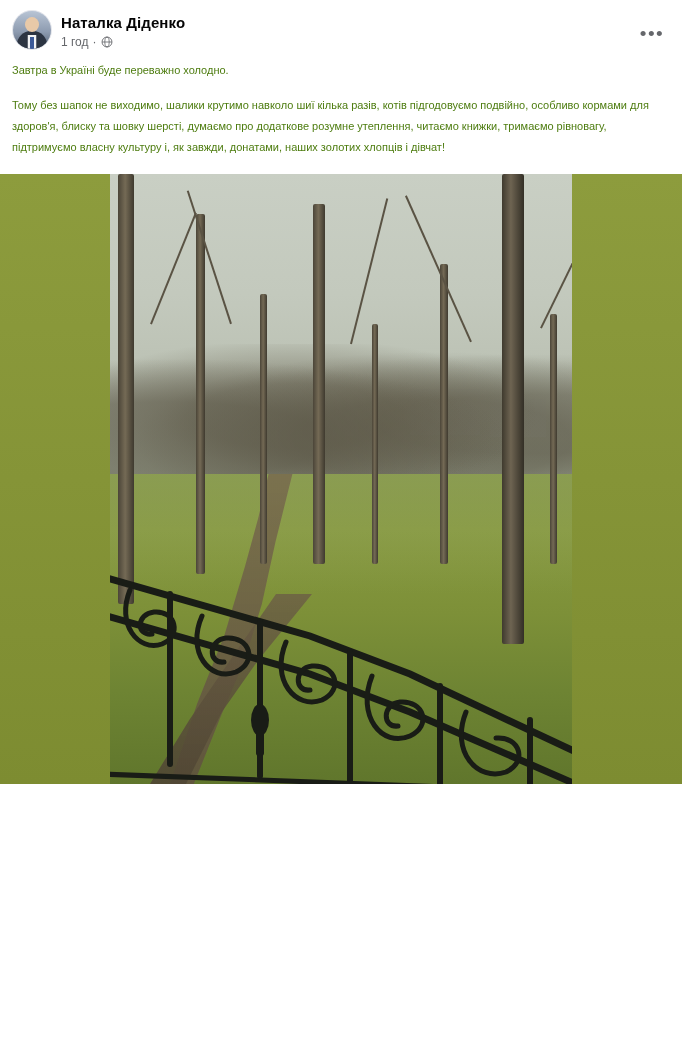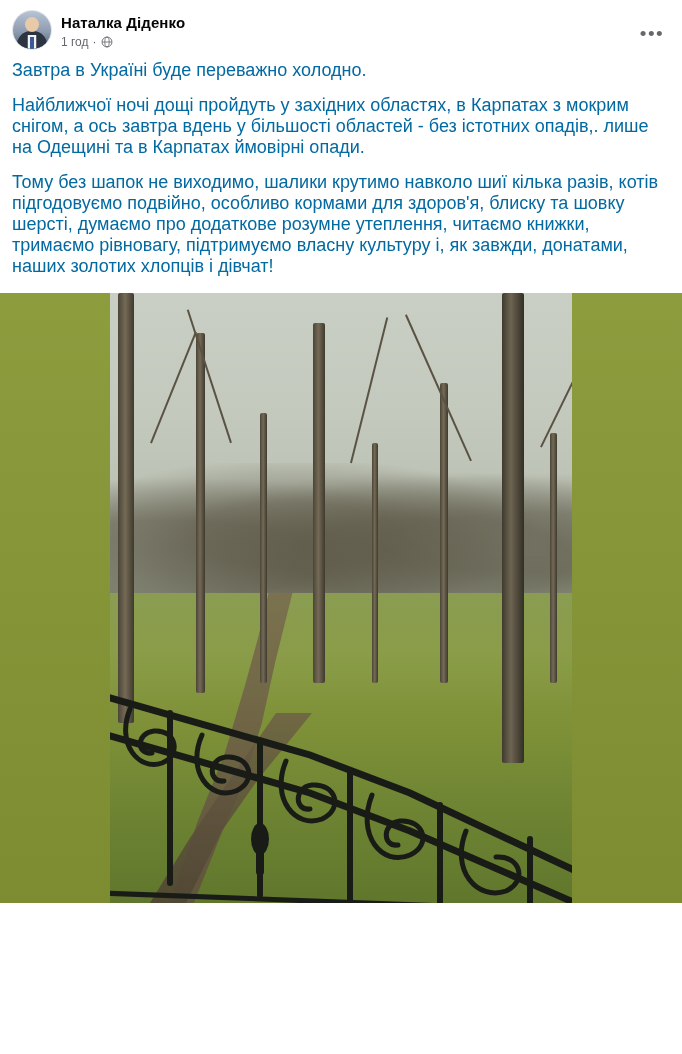--- a/index.html
+++ b/index.html
@@ -122,23 +122,23 @@
     align-items: center;
     justify-content: center;
     color: #65676b;
     font-size: 19px;
     letter-spacing: 1.5px;
     line-height: 10px;
     user-select: none;
   }
   .post-body {
     padding: 6px 12px 0 12px;
-    font-size: 18px;
+    font-size: 11px;
     line-height: 21px;
-    color: #0369a1;
+    color: #4d7c0f;
   }
   .post-body p {
     margin: 0 0 14px 0;
     white-space: pre-wrap;
   }
   .media {
     margin-top: 2px;
     width: 682px;
     height: 610px;
     background: #7a8b2f;
@@ -258,21 +258,20 @@
           </svg>
         </span>
       </div>
     </div>
 
     <div class="more-button">•••</div>
   </div>
 
   <div class="post-body">
     <p>Завтра в Україні буде переважно холодно.</p>
-    <p>Найближчої ночі дощі пройдуть у західних областях, в Карпатах з мокрим снігом, а ось завтра вдень у більшості областей - без істотних опадів,. лише на Одещині та в Карпатах ймовірні опади.</p>
     <p>Тому без шапок не виходимо, шалики крутимо навколо шиї кілька разів, котів підгодовуємо подвійно, особливо кормами для здоров'я, блиску та шовку шерсті, думаємо про додаткове розумне утеплення, читаємо книжки, тримаємо рівновагу, підтримуємо власну культуру і, як завжди, донатами, наших золотих хлопців і дівчат!</p>
   </div>
 
   <div class="media">
     <div class="side-left"></div>
     <div class="side-right"></div>
 
     <div class="photo">
       <div class="ph-sky"></div>
 

